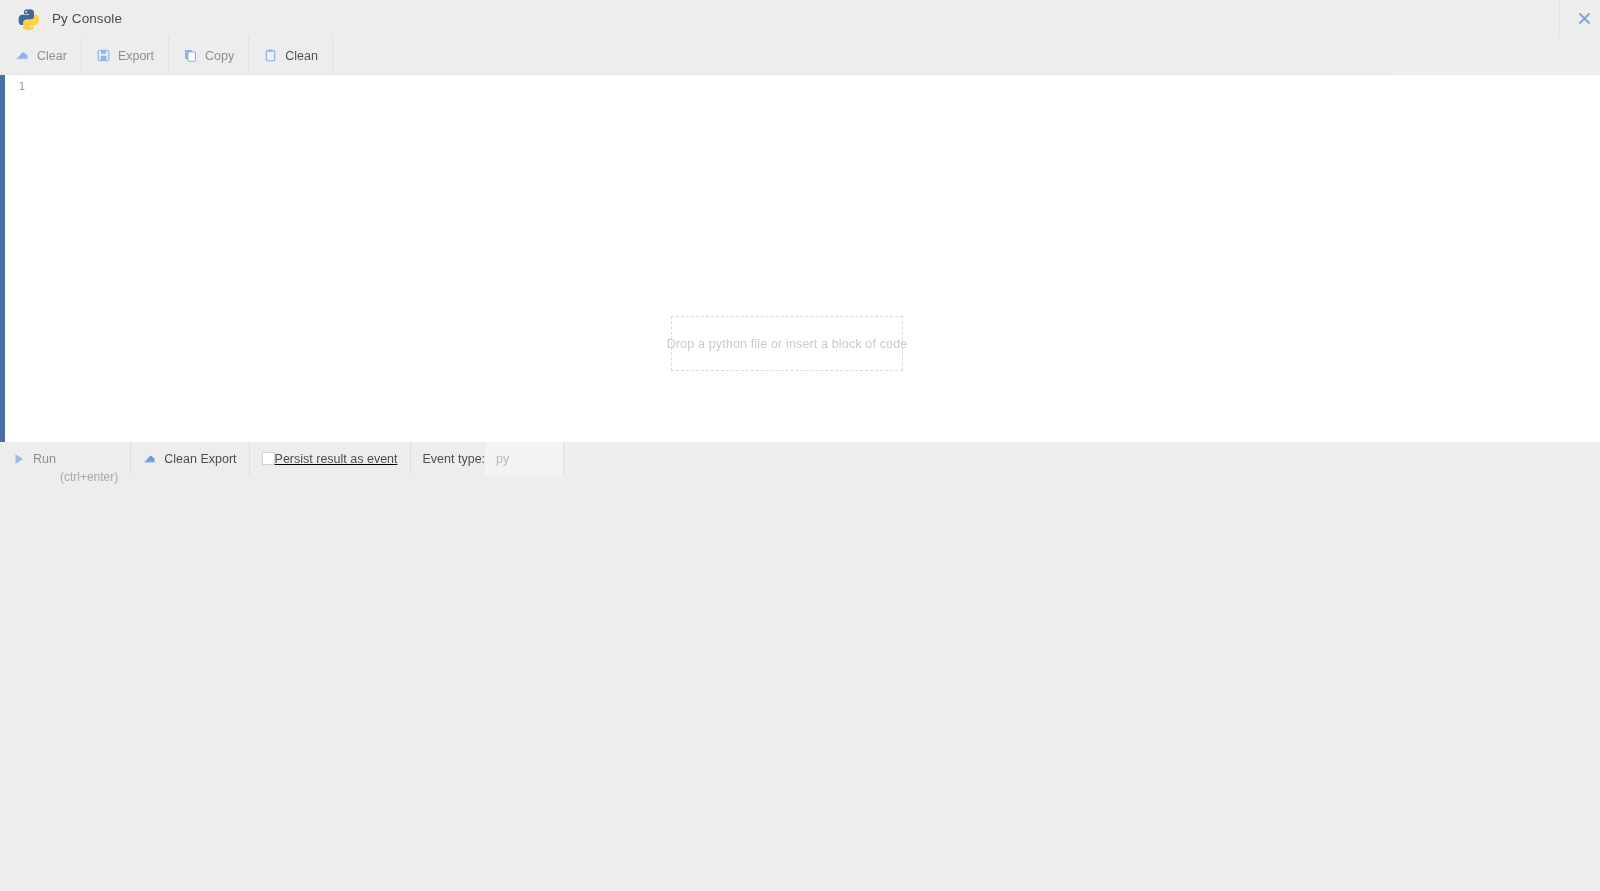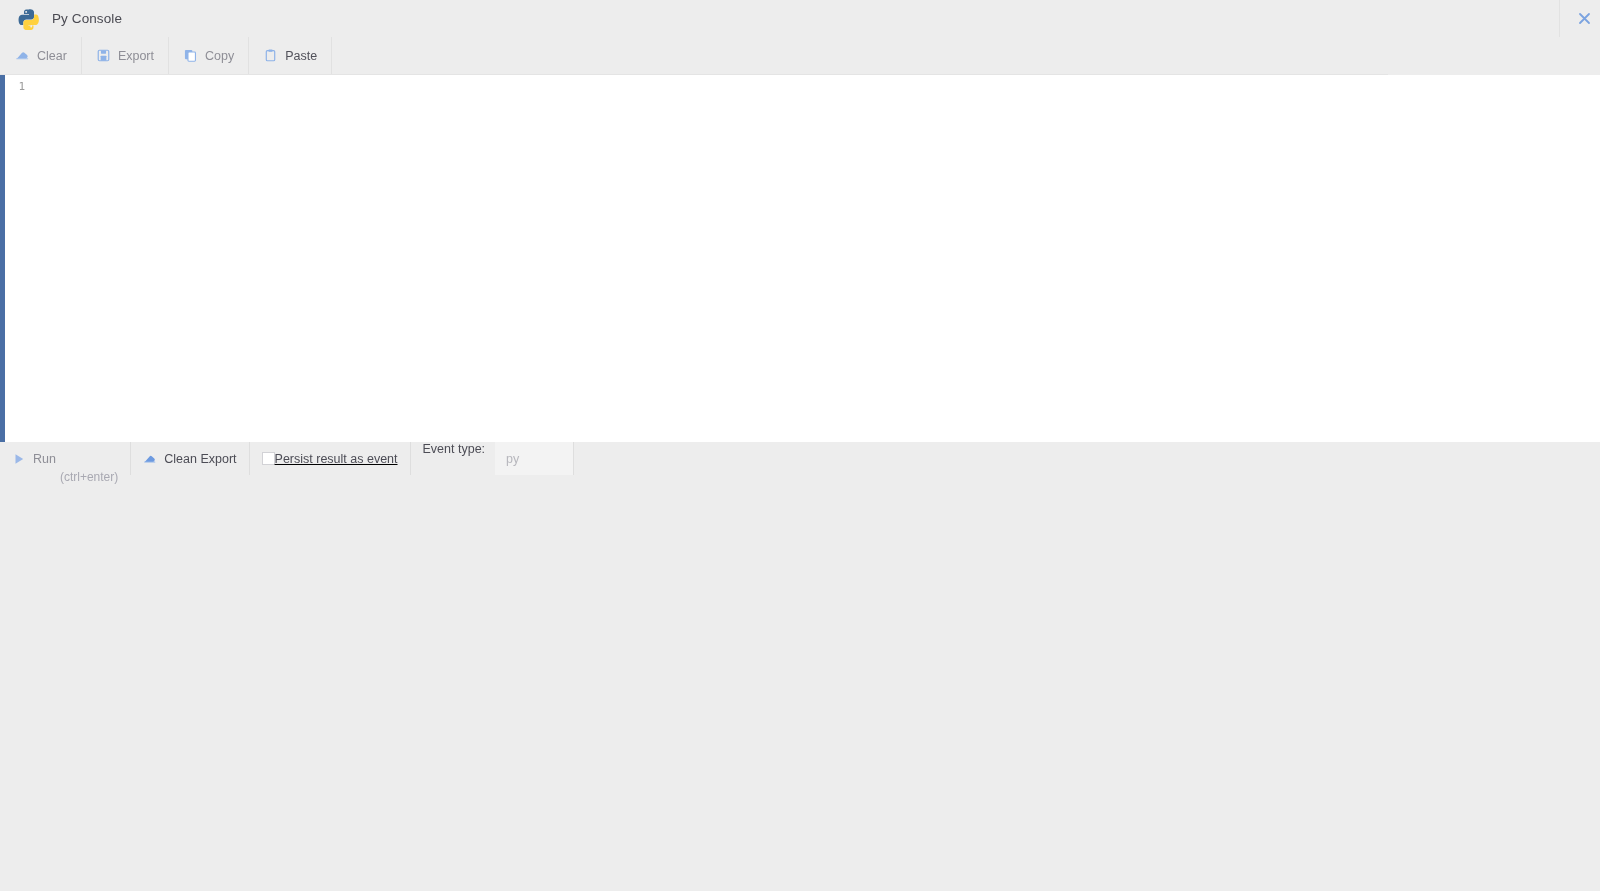--- a/index.html
+++ b/index.html
@@ -200,22 +200,21 @@
     box-sizing: border-box;
     flex: none;
   }
   .checkbox-label {
     font-size: 12.5px;
     color: #4c4c55;
     white-space: nowrap;
   }
   .eventtype-group {
     display: flex;
-    align-items: flex-start;
-    gap: 10px;
+    align-items: center;
     padding: 0 0 0 12px;
     box-sizing: border-box;
   }
   .eventtype-label {
     font-size: 12.5px;
     color: #4c4c55;
     white-space: nowrap;
   }
   .eventtype-input {
     width: 78px;
@@ -284,31 +283,34 @@
       <rect x="6.6" y="5.4" width="10" height="12.2" rx="1.2" fill="#ffffff" stroke="#8fb3e8" stroke-width="1.5"></rect>
     </svg>
     <span class="tbtn-label">Copy</span>
   </div>
 
   <div class="tbtn is-enabled">
     <svg class="ticon" viewBox="0 0 20 20">
       <rect x="4.4" y="3.6" width="11.2" height="13.4" rx="1.4" fill="none" stroke="#8fb3e8" stroke-width="1.6"></rect>
       <rect x="7.2" y="1.9" width="5.6" height="3.2" rx="1" fill="#8fb3e8"></rect>
     </svg>
-    <span class="tbtn-label">Paste</span>
+    <span class="tbtn-label">Clean</span>
   </div>
 
   <div class="toolbar-rest"></div>
 </div>
 
 <div class="editor">
   <div class="editor-accent"></div>
   <div class="gutter">
     <div class="line-number">1</div>
   </div>
+  <div class="dropzone">
+    <span class="dropzone-text">Drop a python file or insert a block of code</span>
+  </div>
 </div>
 
 <div class="bottom-toolbar">
 
   <div class="bbtn">
     <svg class="bicon" viewBox="0 0 20 20">
       <path d="M5 3.2 L16 10 L5 16.8 Z" fill="#9bb8e8"></path>
     </svg>
     <span class="bbtn-label">Run</span>
     <span class="bbtn-hint">(ctrl+enter)</span>

